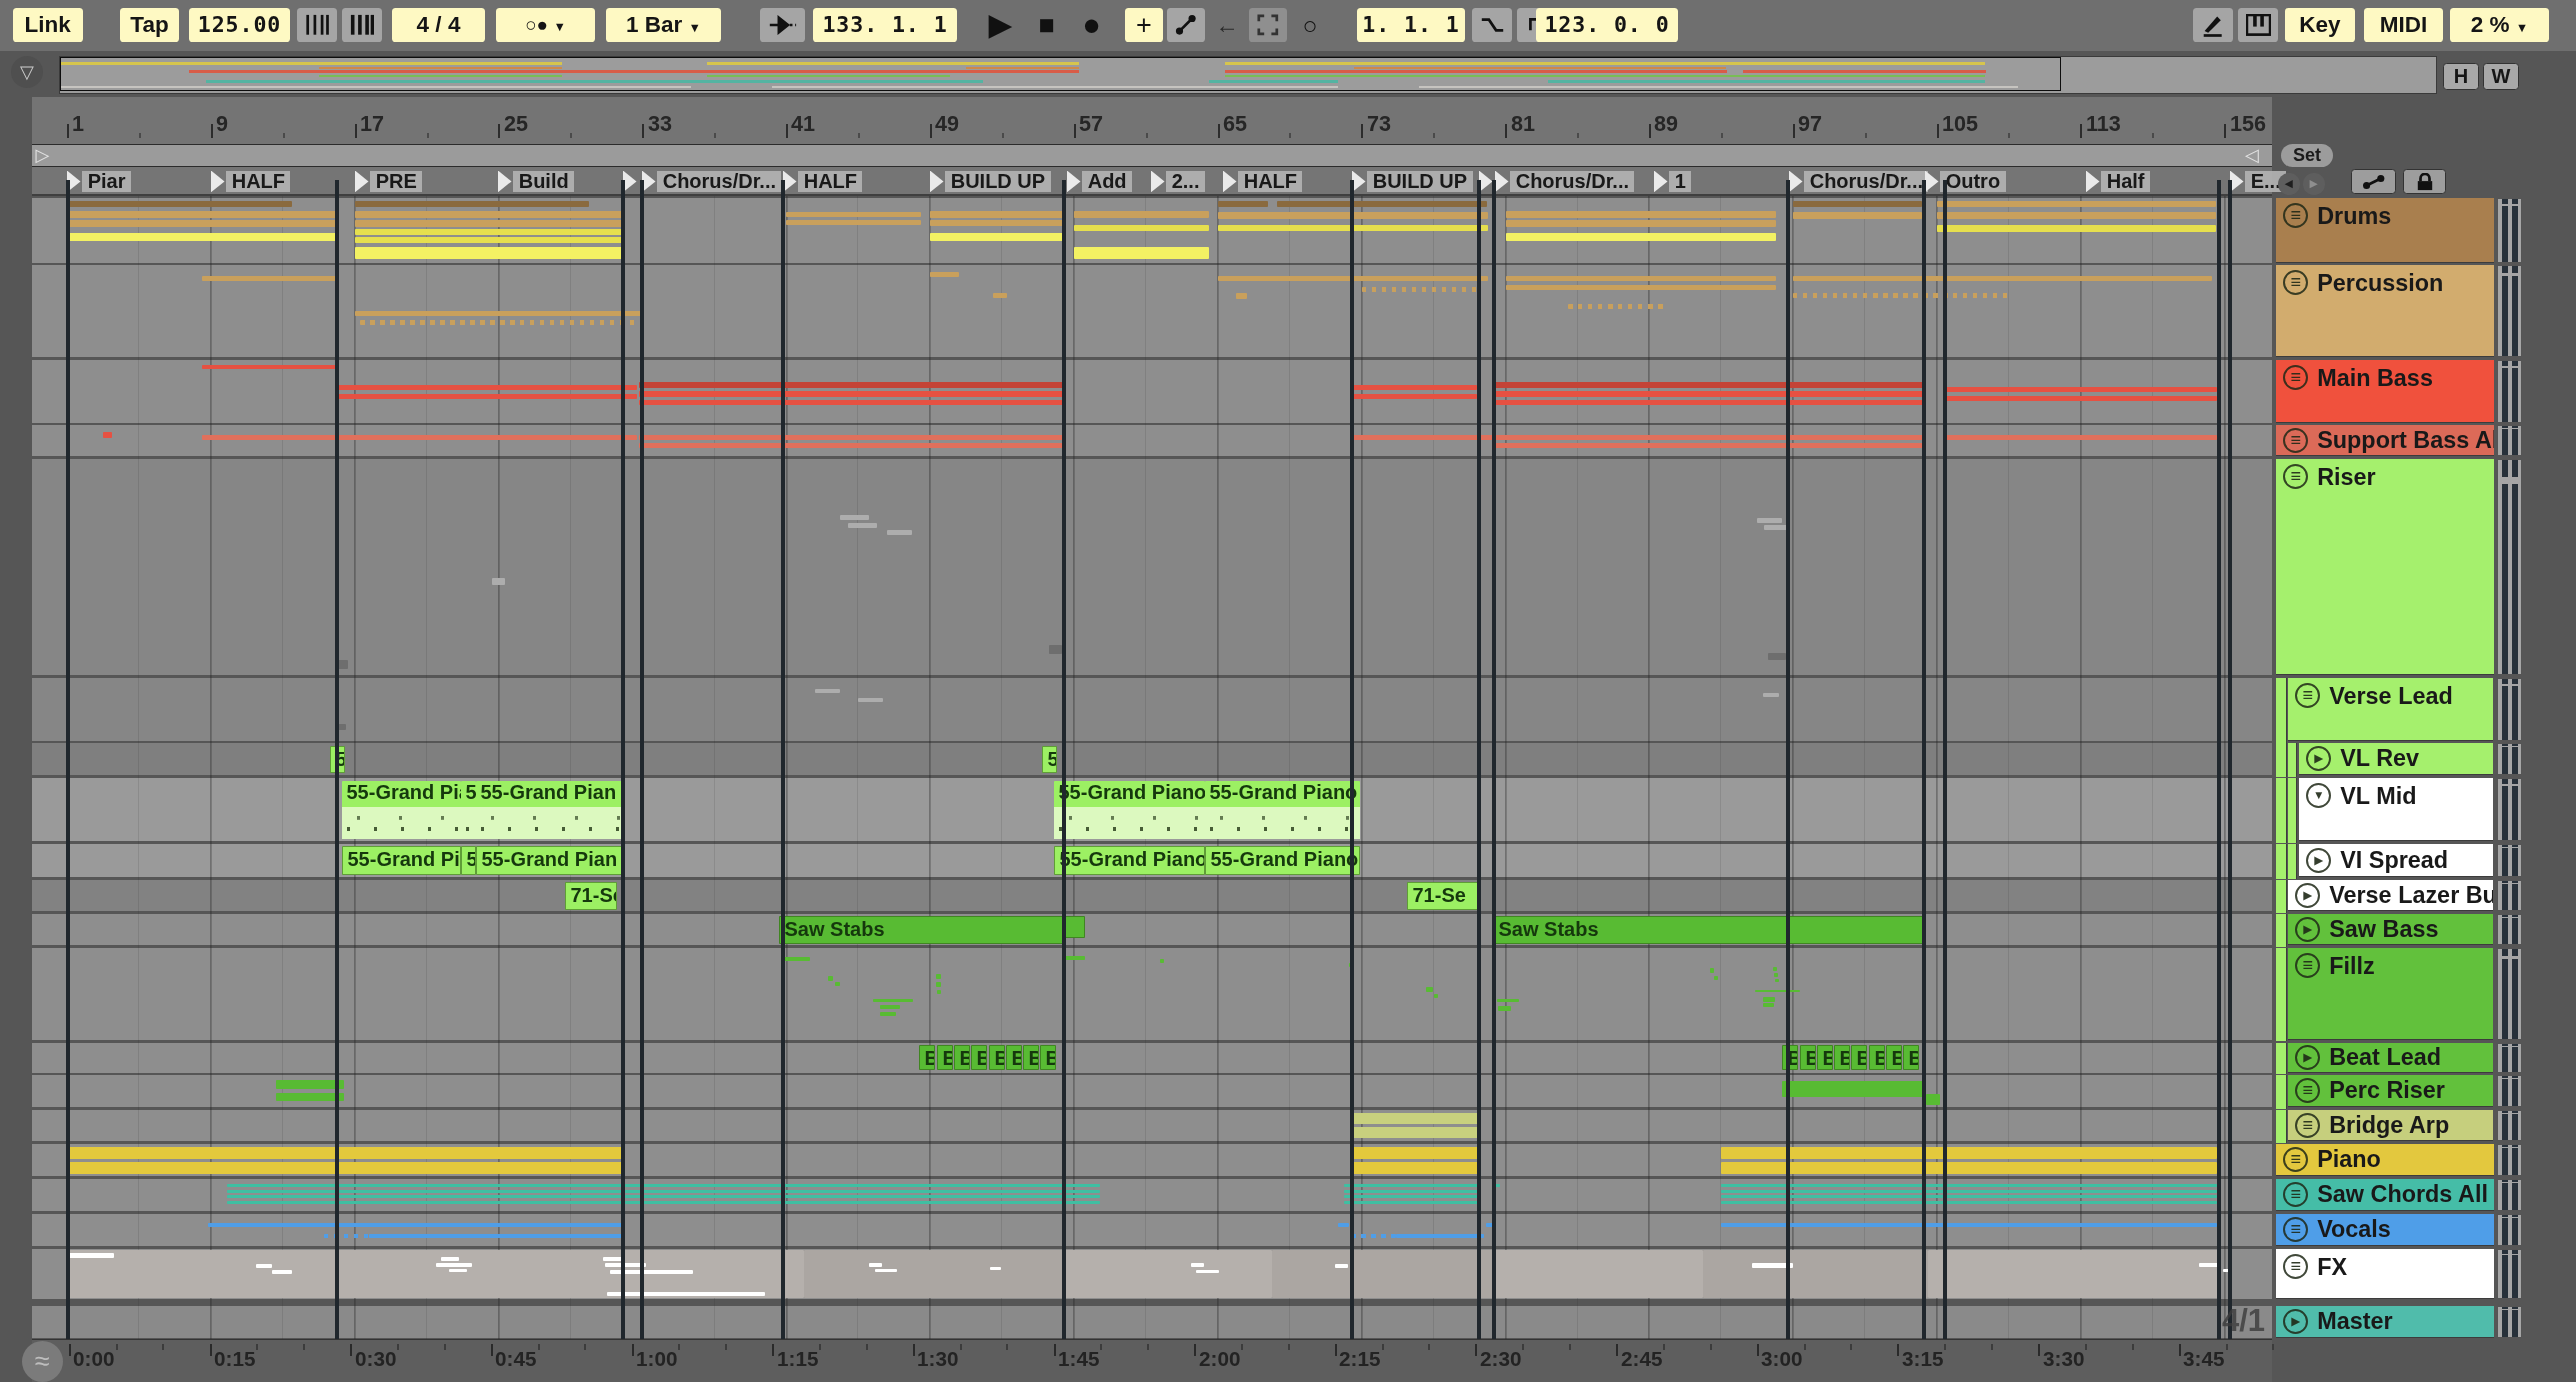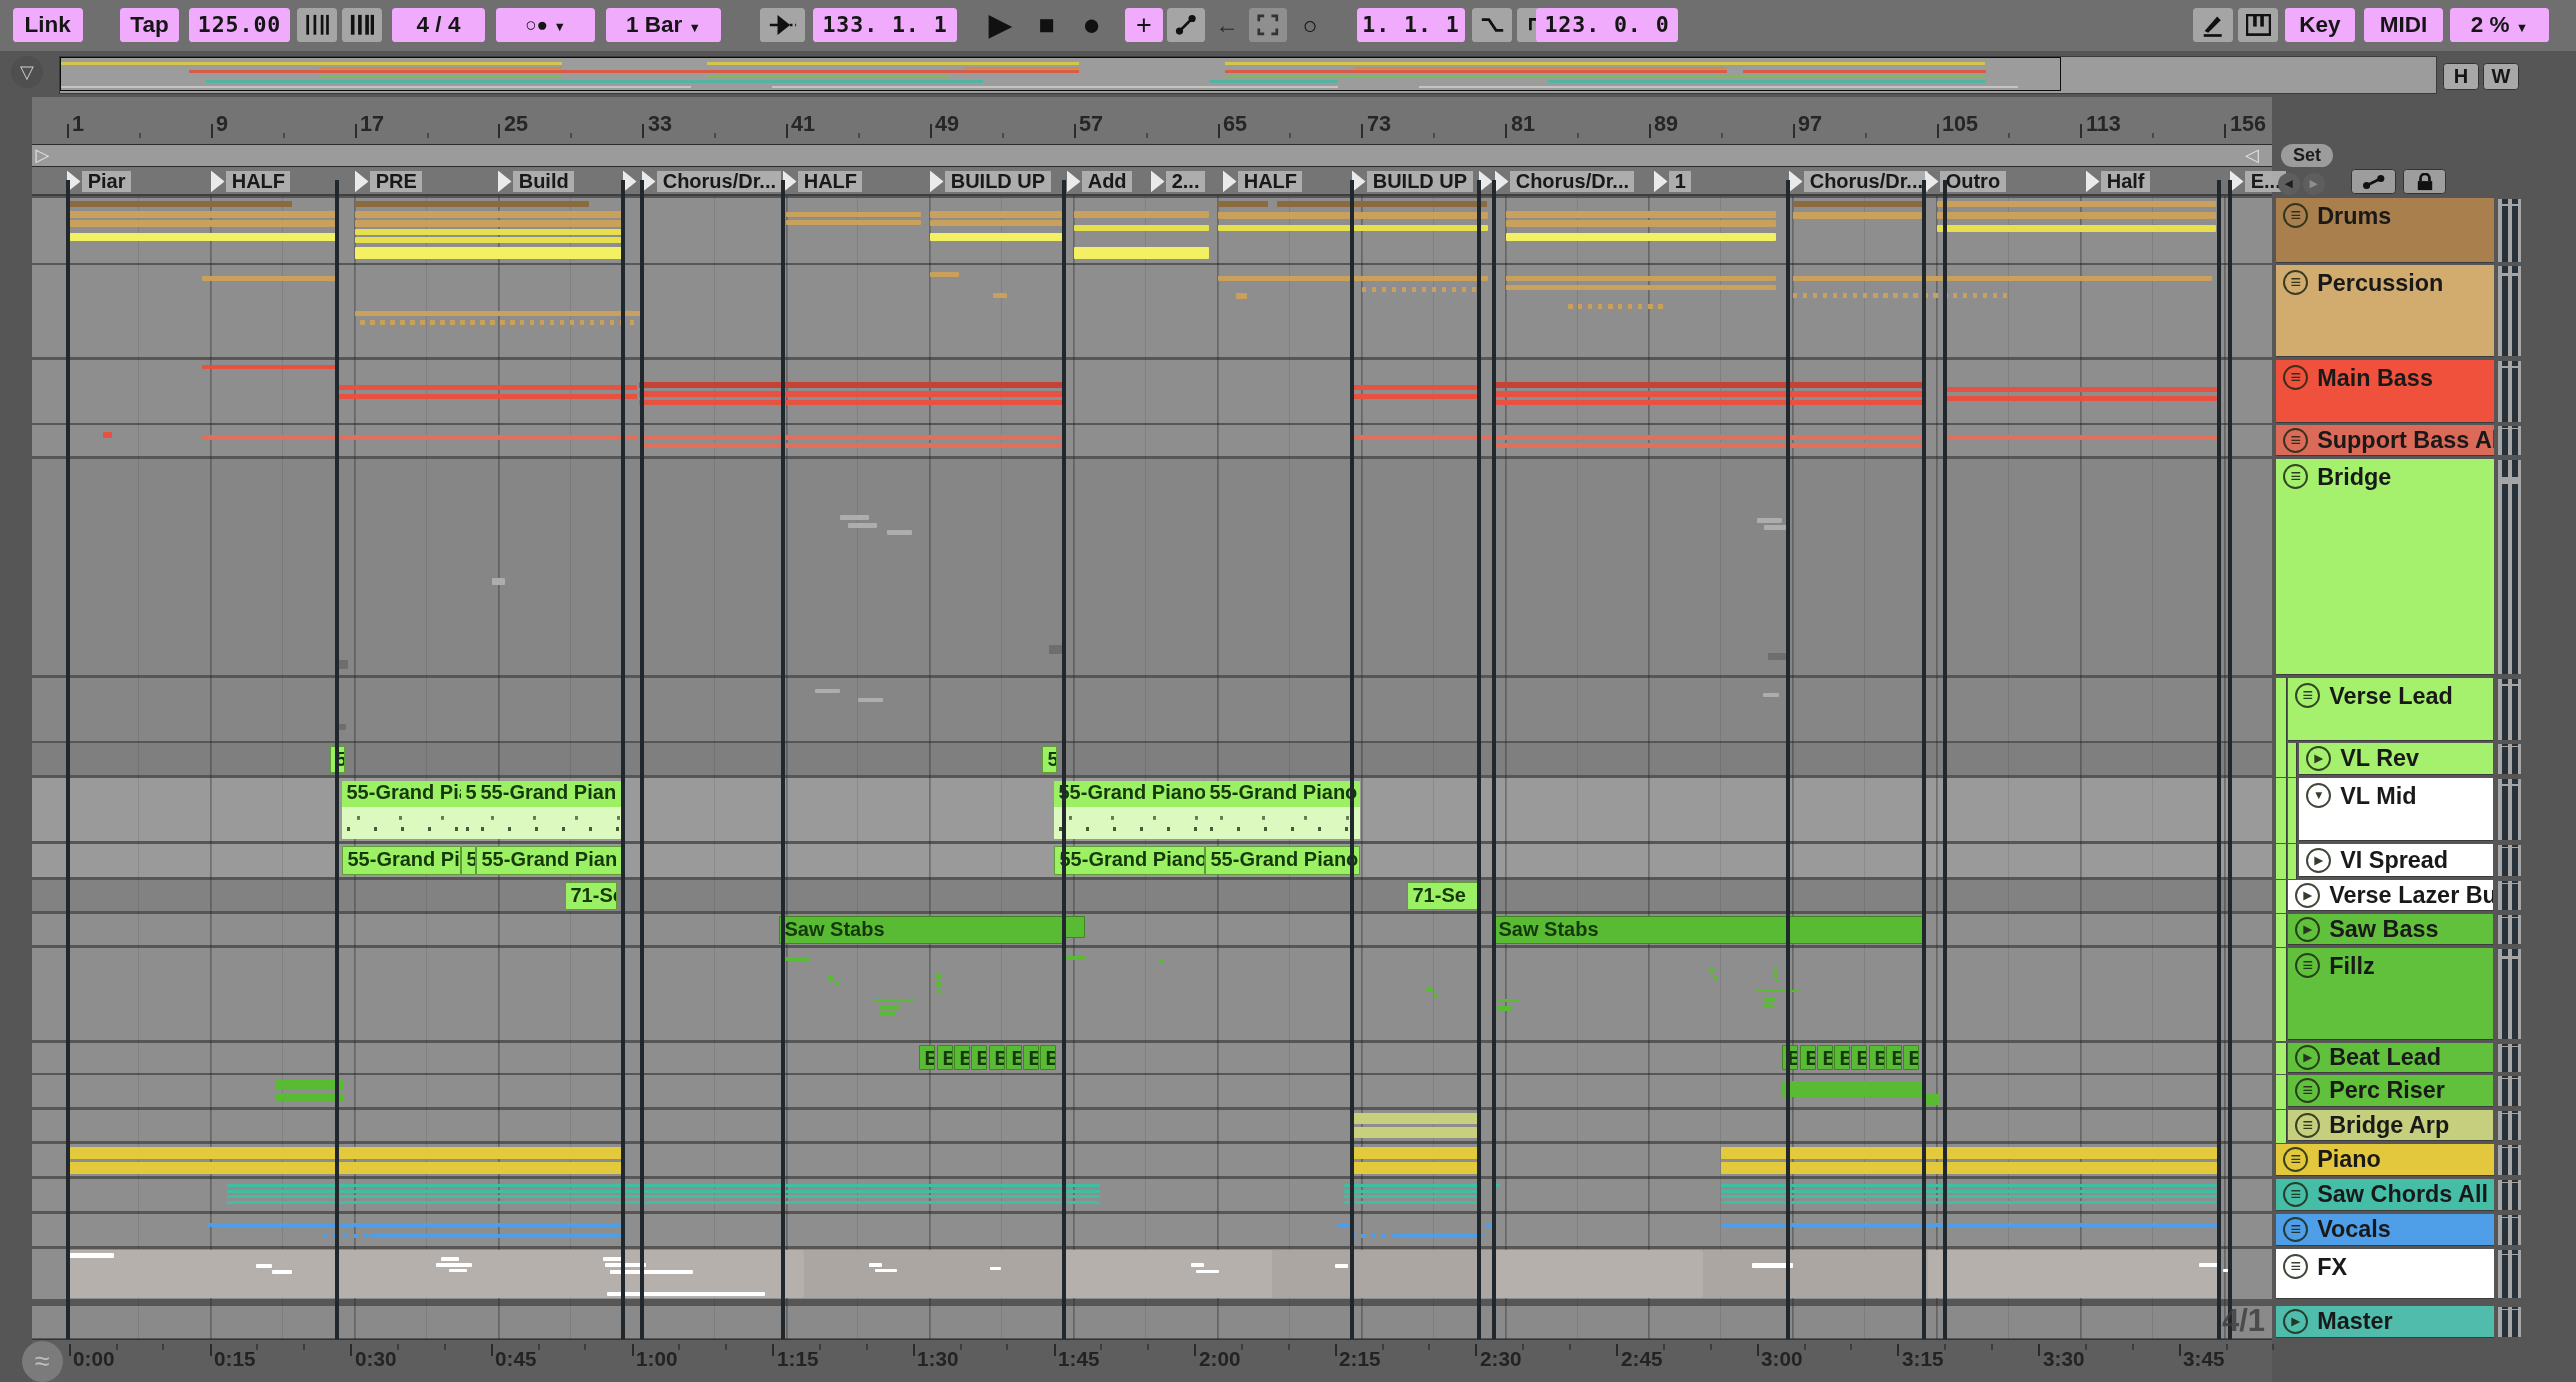--- a/index.html
+++ b/index.html
@@ -1,20 +1,20 @@
 <!DOCTYPE html>
 <html style="font-size:14.4px"><head>
 <meta charset="utf-8">
 <style>
   html,body{margin:0;padding:0;background:#565656;}
   #app{position:relative;width:2576px;height:1382px;overflow:hidden;background:#565656;
        font-family:"Liberation Sans",sans-serif;-webkit-font-smoothing:antialiased;}
   
   #toolbar{position:absolute;left:0;top:0;width:2576px;height:51px;background:#6f6f6f;border-bottom:1.8px solid #4c4c4c;}
-  .tb-btn{position:absolute;top:8px;height:34px;background:#f0abfc;border-radius:3.6px;color:#151515;
+  .tb-btn{position:absolute;top:8px;height:34px;background:#fef9c3;border-radius:3.6px;color:#151515;
           font:600 22.5px/34px "Liberation Sans",sans-serif;text-align:center;box-sizing:border-box;}
   .tb-disp{font-family:"DejaVu Sans Mono",monospace;font-weight:700;font-size:21.6px;letter-spacing:0.9px;}
   .tb-glyph{position:absolute;top:5.4px;height:40px;color:#111;font-size:31px;line-height:40px;text-align:center;background:none;}
   .tb-svg{position:absolute;top:8px;height:34px;background:#a5a5a5;border-radius:3.6px;display:flex;align-items:center;justify-content:center;}
   
   #ovrow{position:absolute;left:0;top:51px;width:2576px;height:46px;background:#565656;}
   #ovstrip{position:absolute;left:59px;top:4.5px;width:2376px;height:36px;background:#9c9c9c;border:0.9px solid #3a3a3a;overflow:hidden;}
   #ovframe{position:absolute;left:0px;top:0px;width:1999px;height:32px;border:1.8px solid #0d0d0d;}
   .ovline{position:absolute;height:2.7px;}
   .circ-sm{position:absolute;border-radius:50%;}
@@ -655,21 +655,21 @@
         <div class="nm">Main Bass</div>
       </div>
       <div class="meter" style="top: 360px; height: 63px;"></div>
       <div class="thead" style="left: 2276px; top: 425px; width: 218px; height: 31px; background: rgb(220, 106, 88); align-items: center; padding-top: 0px;">
         <div class="ticon" style="font: 700 18px / 20.7px &quot;Liberation Sans&quot;, sans-serif;">≡</div>
         <div class="nm">Support Bass All</div>
       </div>
       <div class="meter" style="top: 425px; height: 31px;"></div>
       <div class="thead" style="left: 2276px; top: 459px; width: 218px; height: 216px; background: rgb(165, 240, 109); align-items: flex-start; padding-top: 5.4px;">
         <div class="ticon" style="font: 700 18px / 20.7px &quot;Liberation Sans&quot;, sans-serif;">≡</div>
-        <div class="nm">Bridge</div>
+        <div class="nm">Riser</div>
       </div>
       <div class="meter" style="top: 459px; height: 216px;"></div>
       <div class="gstrip" style="position: absolute; left: 2276px; top: 678px; width: 10.8px; height: 65px;"></div>
       <div class="thead" style="left: 2288px; top: 678px; width: 205px; height: 63px; background: rgb(165, 240, 109); align-items: flex-start; padding-top: 5.4px;">
         <div class="ticon" style="font: 700 18px / 20.7px &quot;Liberation Sans&quot;, sans-serif;">≡</div>
         <div class="nm">Verse Lead</div>
       </div>
       <div class="meter" style="top: 678px; height: 63px;"></div>
       <div class="gstrip" style="position: absolute; left: 2276px; top: 743px; width: 10.8px; height: 34px;"></div>
       <div class="gstrip" style="position: absolute; left: 2288px; top: 743px; width: 9px; height: 34px;"></div>

